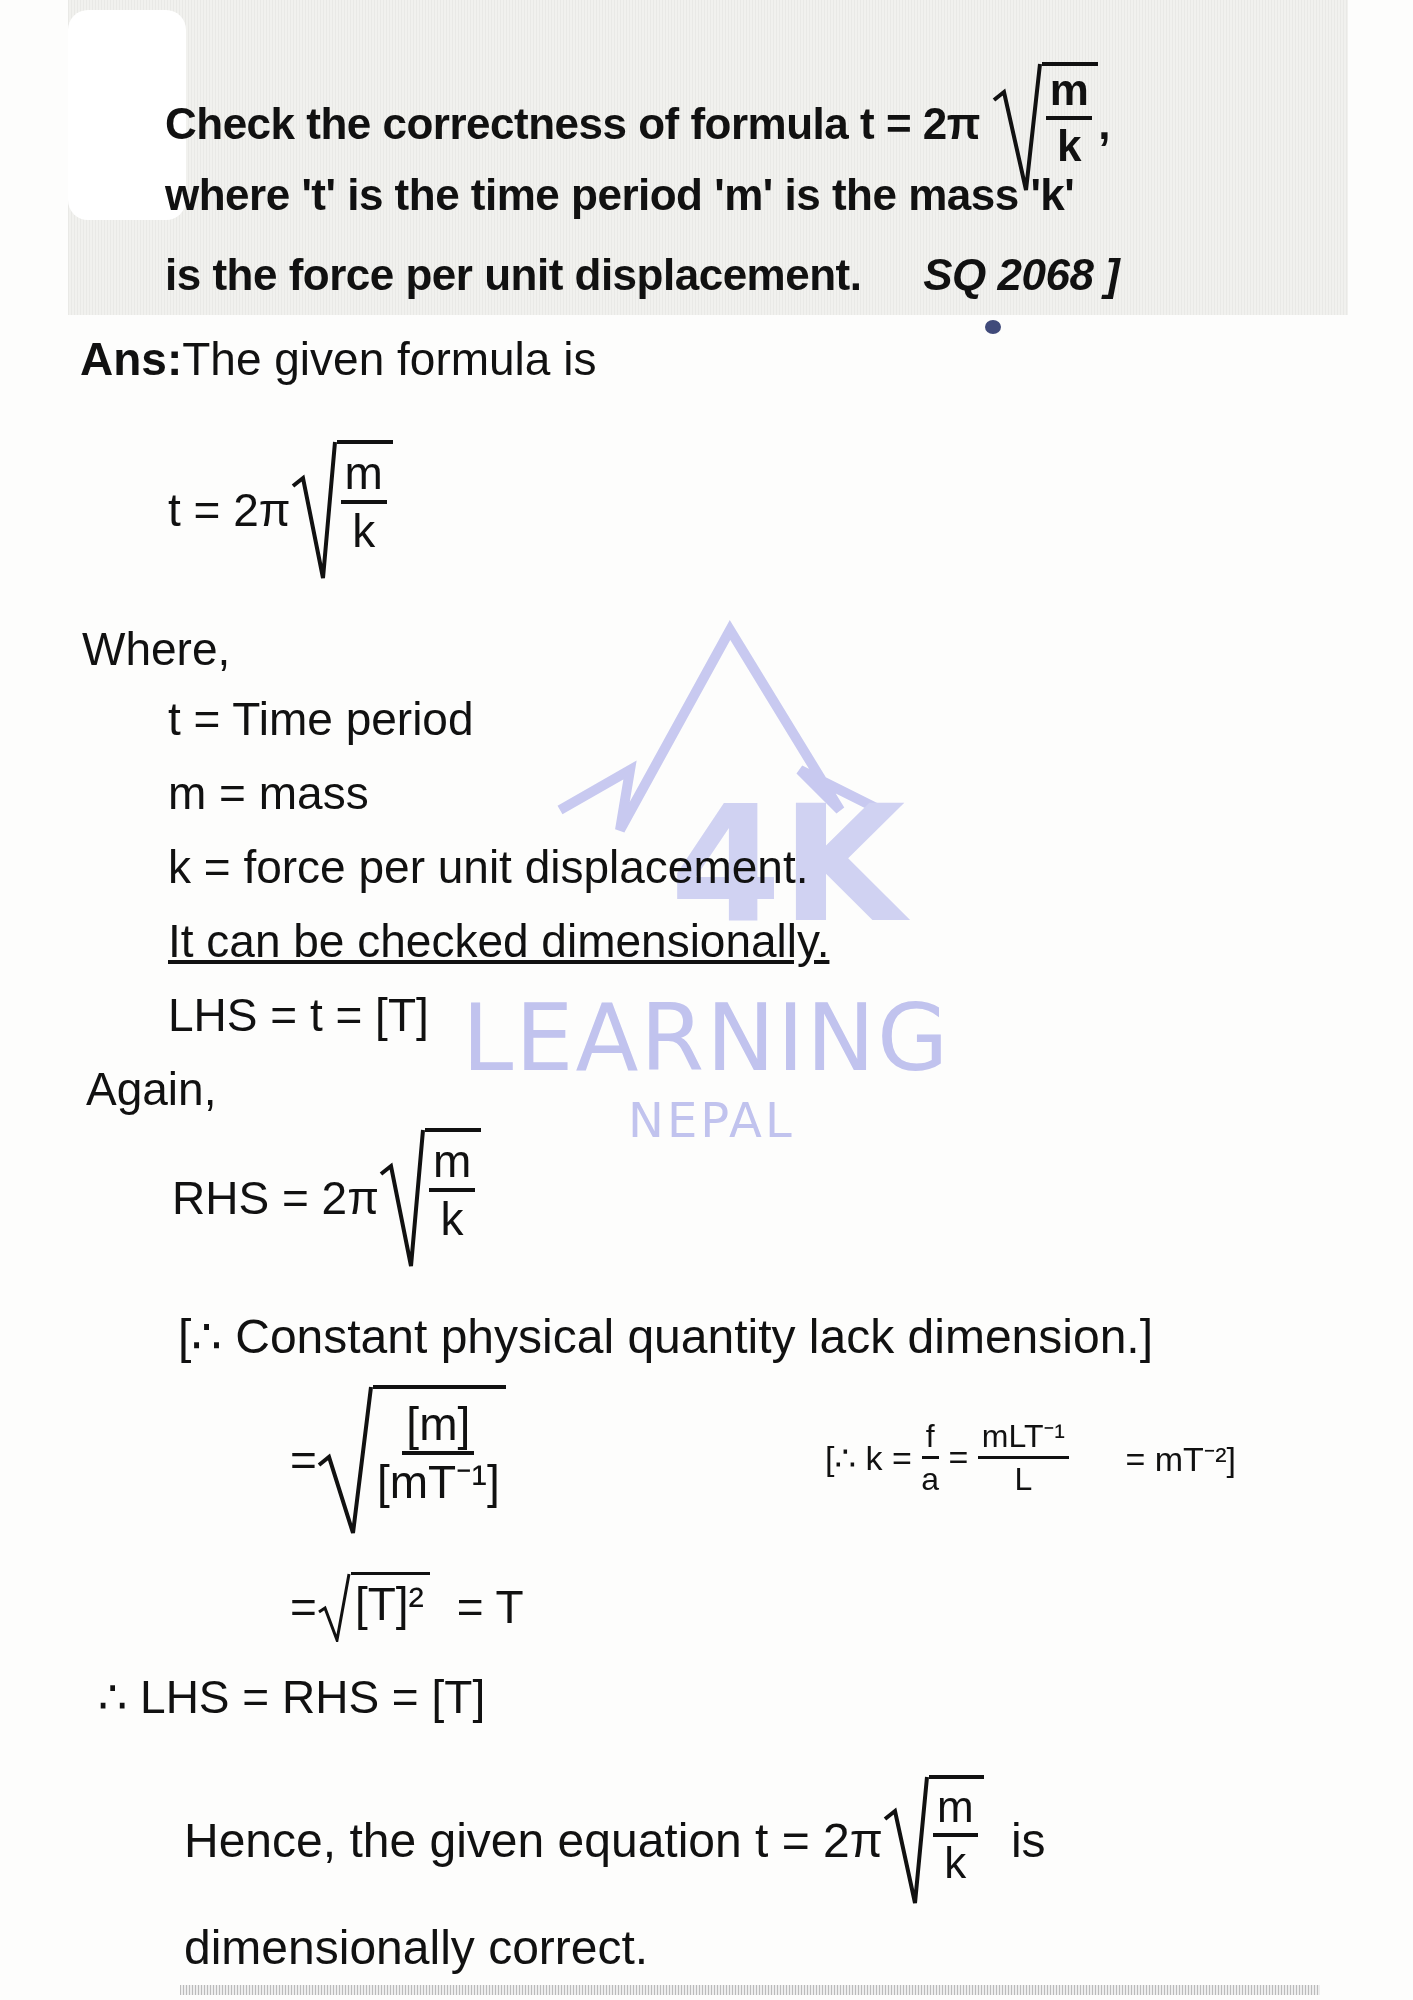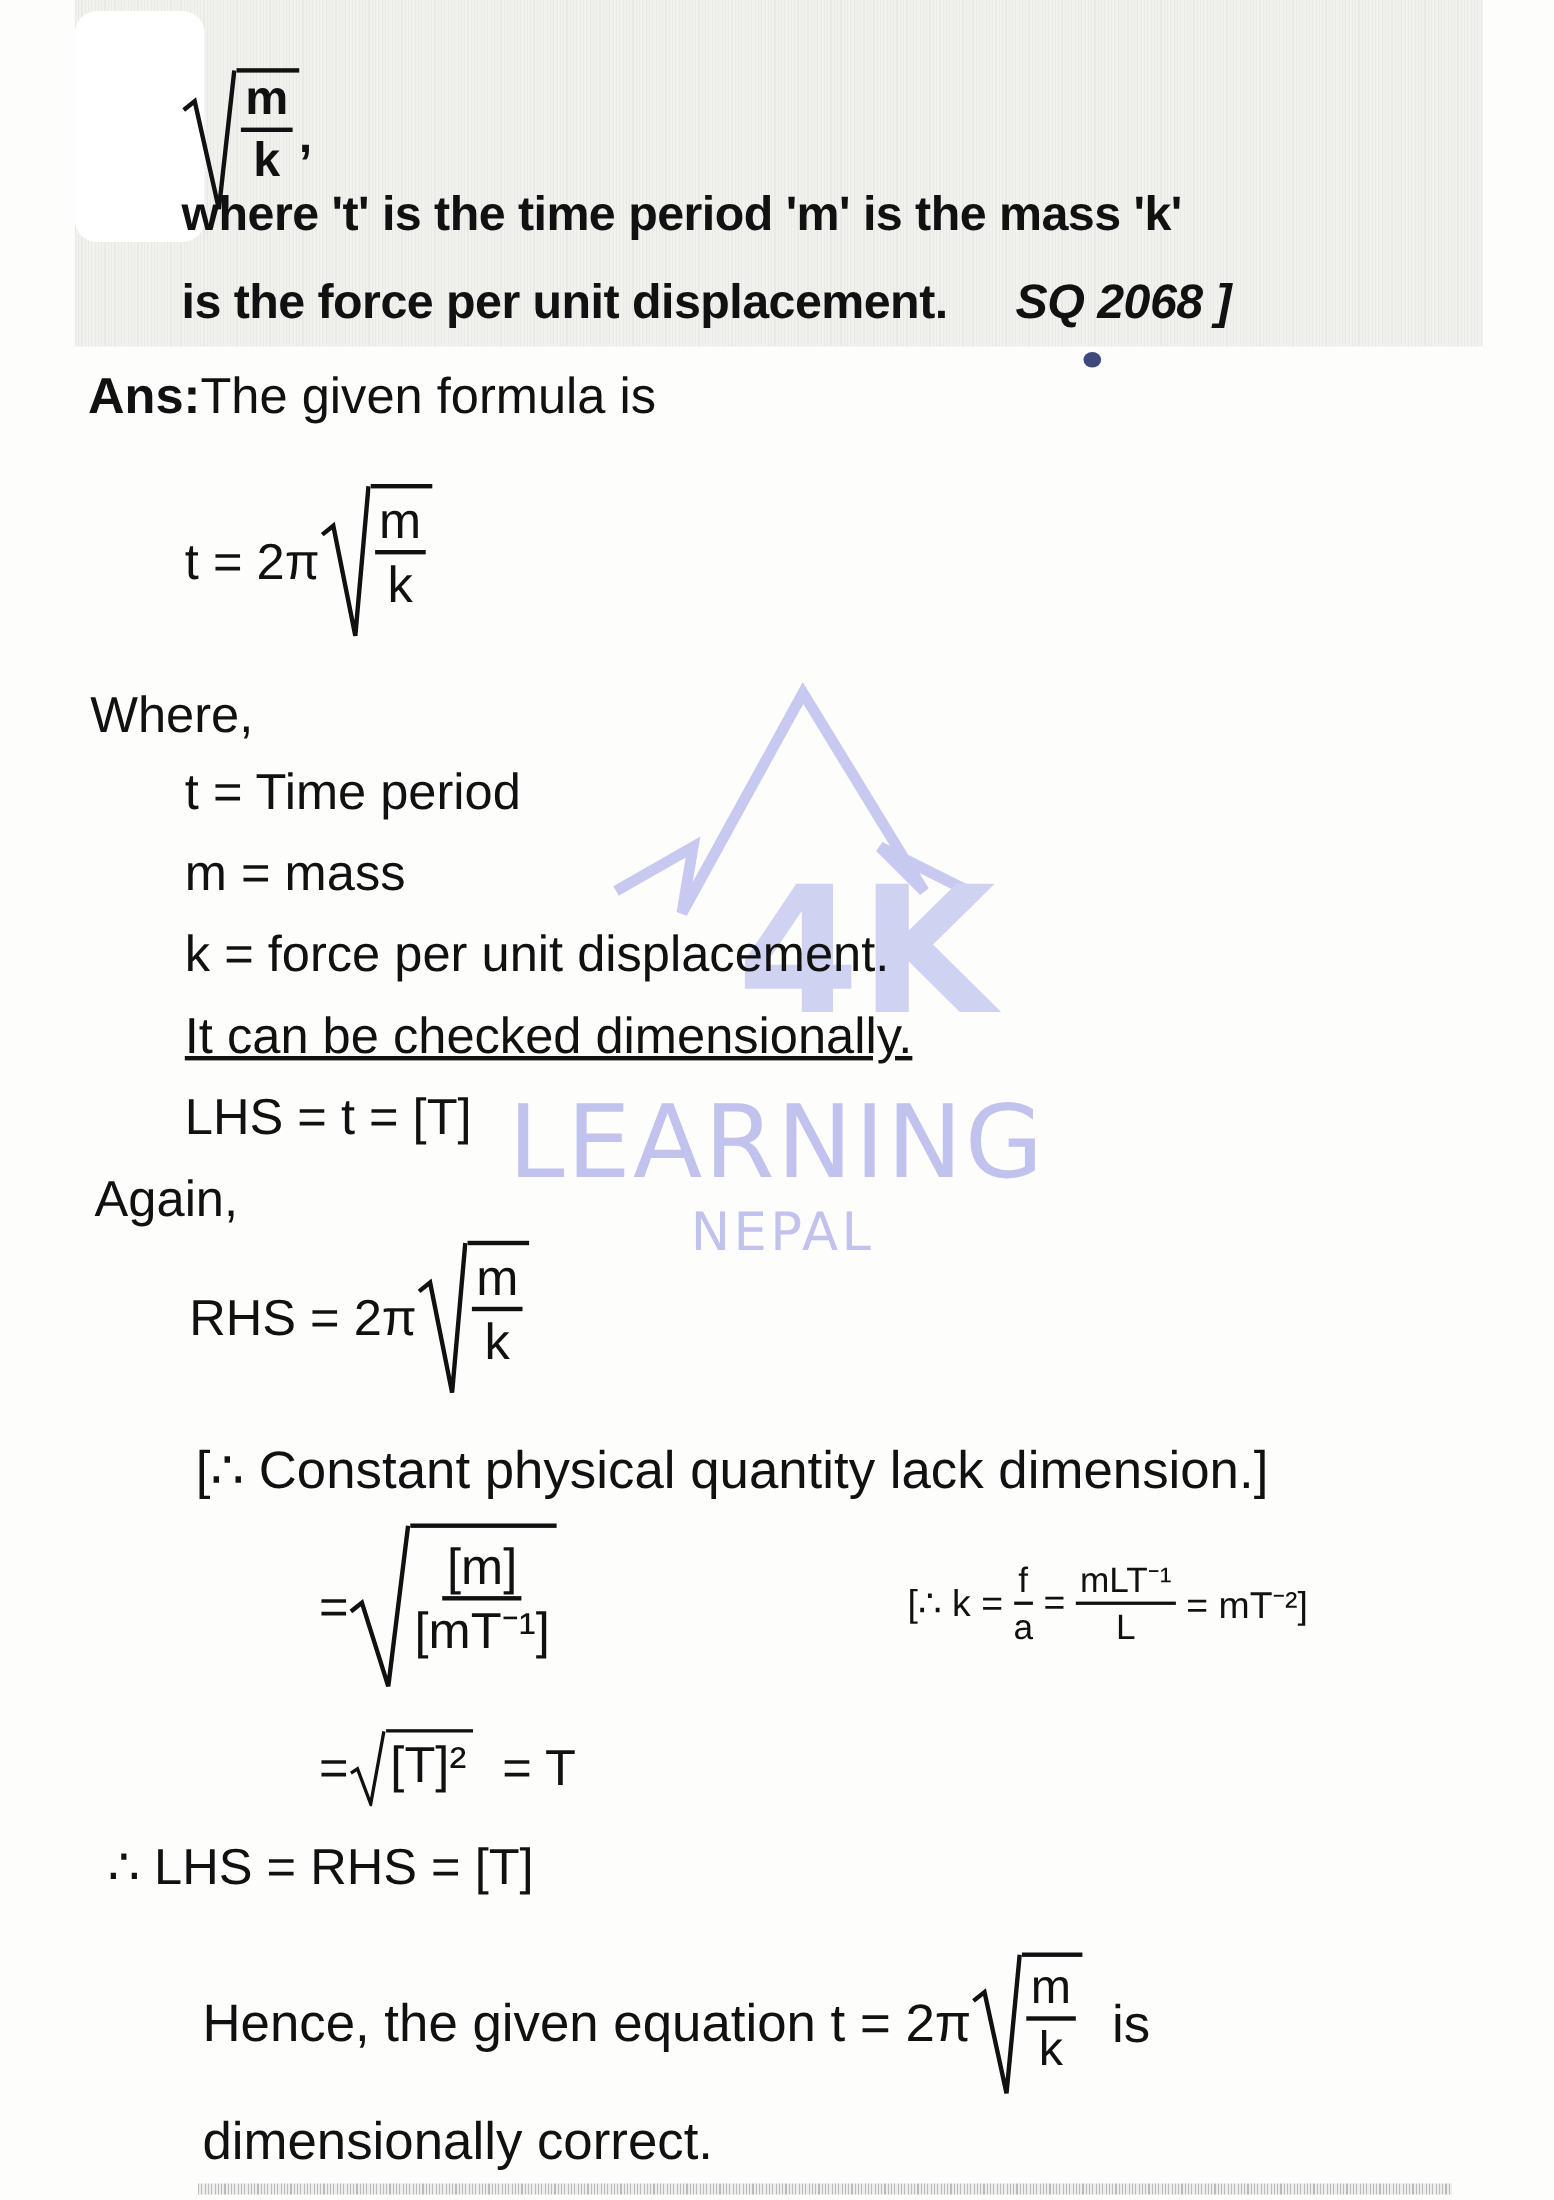--- a/index.html
+++ b/index.html
@@ -21,20 +21,21 @@
                 background:repeating-linear-gradient(90deg,#bbb 0 1px,#eee 1px 3px); }
   .dot { position:absolute; left:985px; top:320px; width:16px; height:14px; border-radius:50%; background:#404a7a; }
 </style>
 </head>
 <body>
 
 <div class="qbox">
   <div class="qtab"></div>
 </div>
 <div class="qline" style="left:165px;top:62px;">
+  <span>Check the correctness of formula t = 2π</span>
   <span class="sqrt">
     <svg width="50" height="130" viewBox="0 0 50 130">
         <polyline points="2,38 12,30 34,128 48,2" fill="none" stroke="#111" stroke-width="4"></polyline>
       </svg>
     <span class="rad" style="padding-top:2px;"><span class="frac">
           <span class="num">m</span>
           <span class="den">k</span>
         </span></span>
   </span><span>,</span>
 </div>
@@ -106,21 +107,21 @@
   <span style="vertical-align:middle;">[∴ k =</span>
   <span class="frac" style="font-size:32px;">
       <span class="num" style="border-bottom-width:3px;">f</span>
       <span class="den">a</span>
     </span>
   <span style="vertical-align:middle;">=</span>
   <span class="frac" style="font-size:32px;justify-content:space-between;">
       <span class="num" style="border-bottom-width:3px;">mLT⁻¹</span>
       <span class="den">L</span>
     </span>
-  <span style="vertical-align:middle;">= mT⁻²]</span>
+  <span style="vertical-align:middle;margin-left:47px;">= mT⁻²]</span>
 </div>
 
 <div class="t" style="left:290px;top:1572px;">
   <span style="vertical-align:middle;">=</span><span class="sqrt">
     <svg width="34" height="70" viewBox="0 0 34 70">
         <polyline points="2,40 8,36 20,68 32,2" fill="none" stroke="#111" stroke-width="3"></polyline>
       </svg>
     <span class="rad" style="border-top-width:3px;padding-top:2px;">[T]²</span>
   </span>
   <span style="vertical-align:middle;margin-left:14px;">= T</span>

